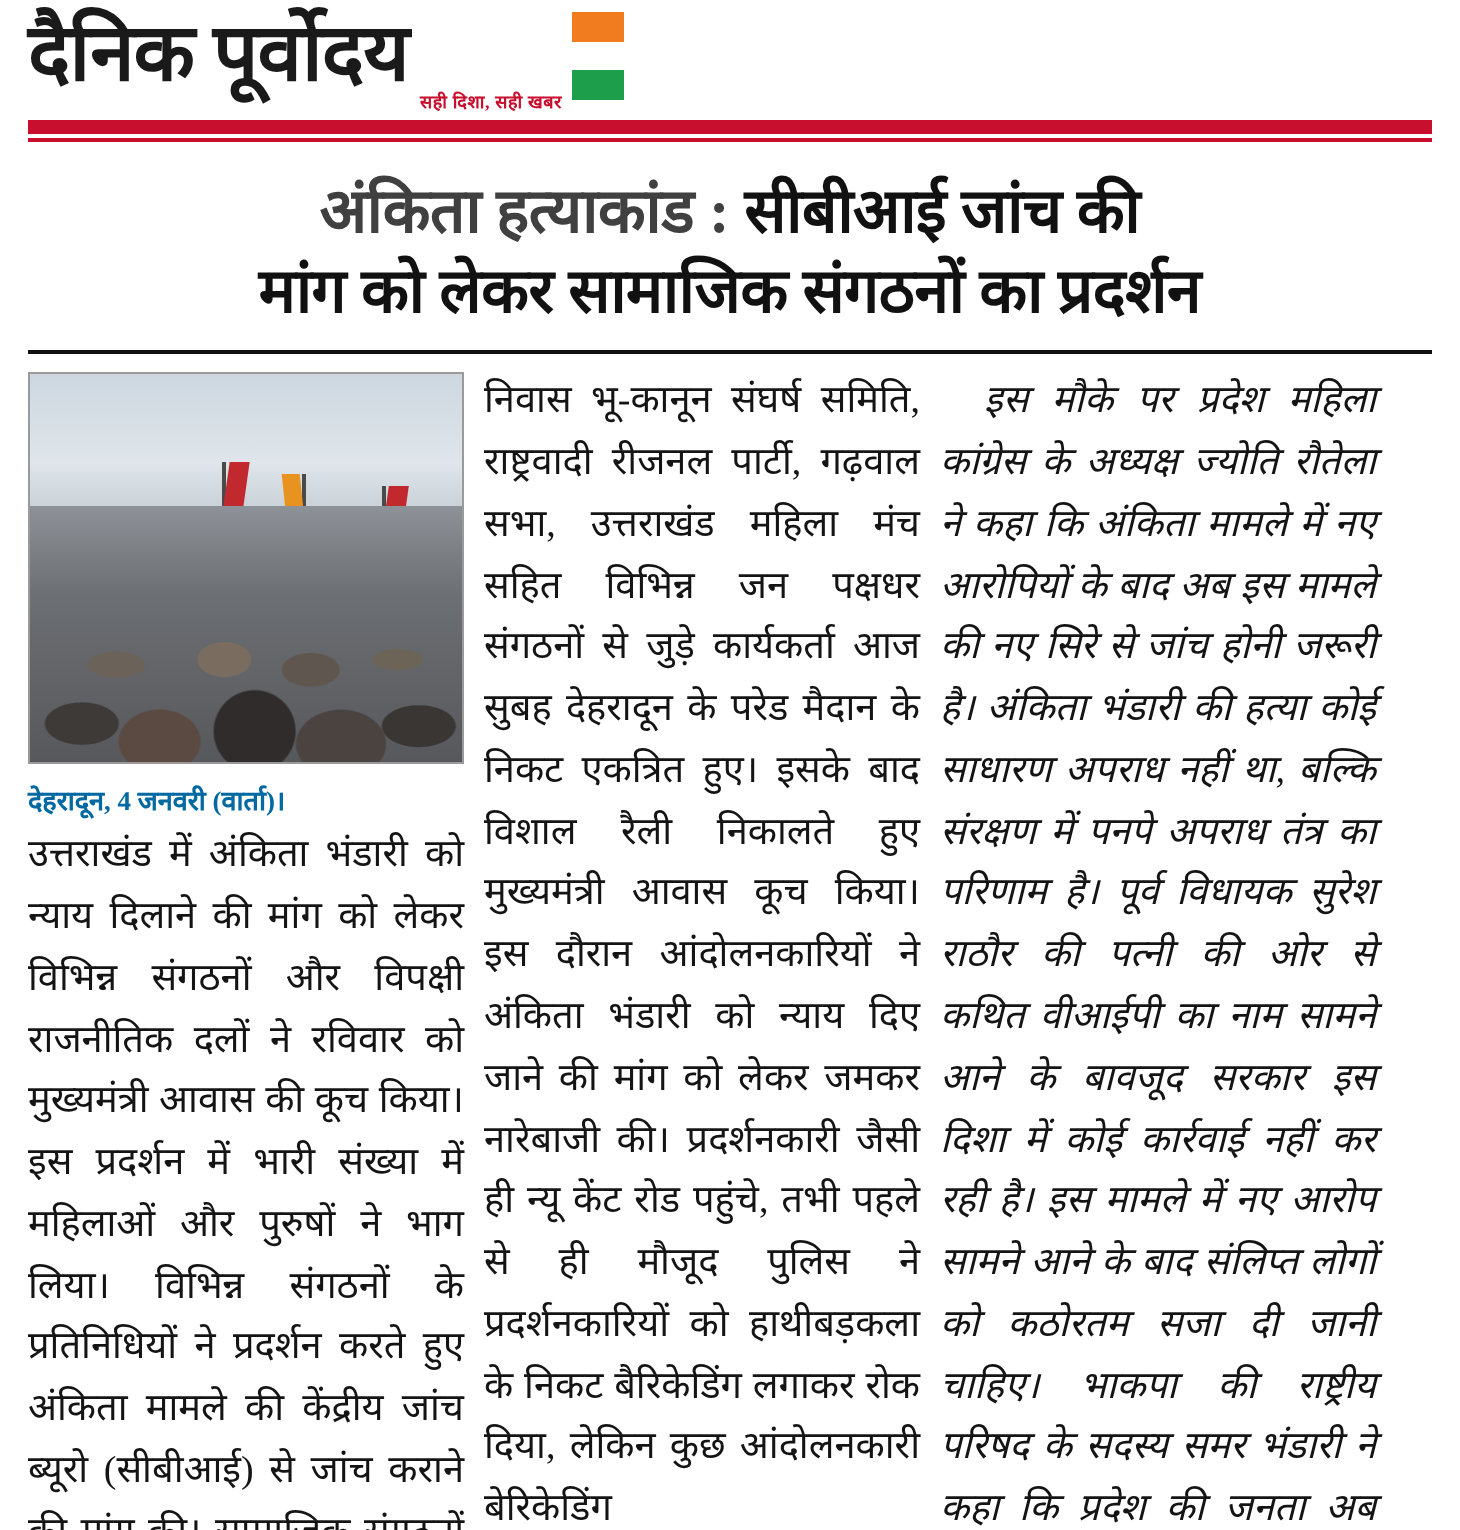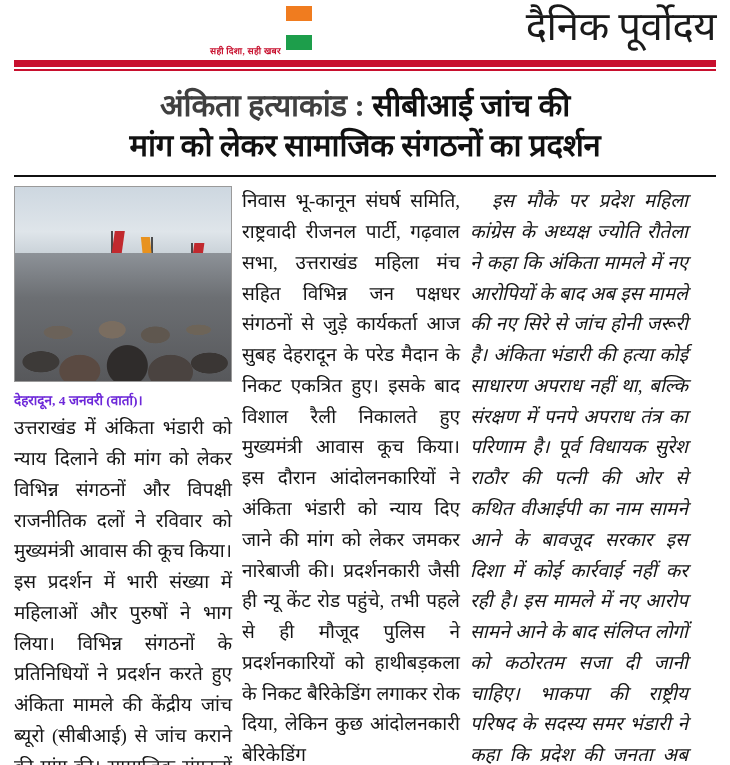--- a/index.html
+++ b/index.html
@@ -25,27 +25,26 @@
 
   
   .masthead {
     position: relative;
     height: 72px;
     padding-top: 6px;
     box-sizing: border-box;
   }
   .masthead-title {
     font-family: "Liberation Serif", serif;
-    font-weight: normal;
+    font-weight: bold;
     font-size: 40px;
     letter-spacing: -0.5px;
     color: #1a1a1a;
     line-height: 1.05;
     white-space: nowrap;
-    text-align: right;
   }
   .masthead-tagline {
     position: absolute;
     left: 196px;
     top: 44px;
     font-family: Liberation Serif, serif;
     font-size: 9px;
     font-weight: bold;
     color: #c8102e;
     letter-spacing: 0.3px;
@@ -145,21 +144,21 @@
   }
   .photo .pole {
     position: absolute; width: 2px; background: #4a4a4a;
   }
 
   .photo-caption {
     font-family: "Liberation Serif", serif;
     font-weight: bold;
     font-size: 13.5px;
     margin-top: 9px;
-    color: #6d28d9;
+    color: #0369a1;
   }
 
   .para {
     font-family: "Liberation Serif", serif;
     font-size: 19px;
     line-height: 1.62;
     text-align: justify;
     text-justify: inter-word;
     margin: 0 0 6px 0;
     color: #141414;

